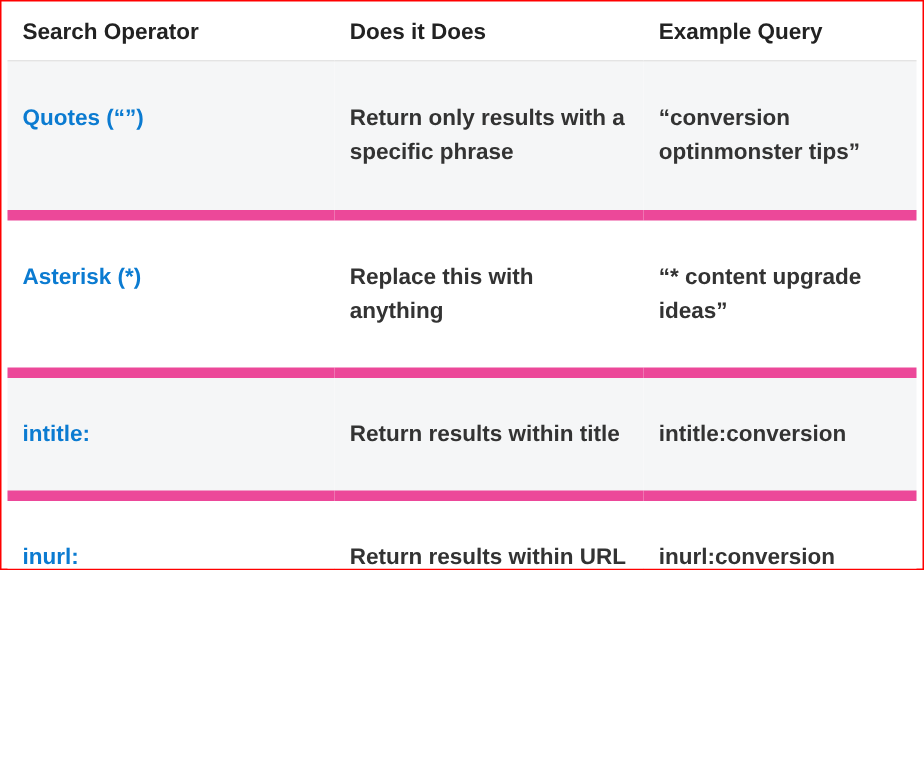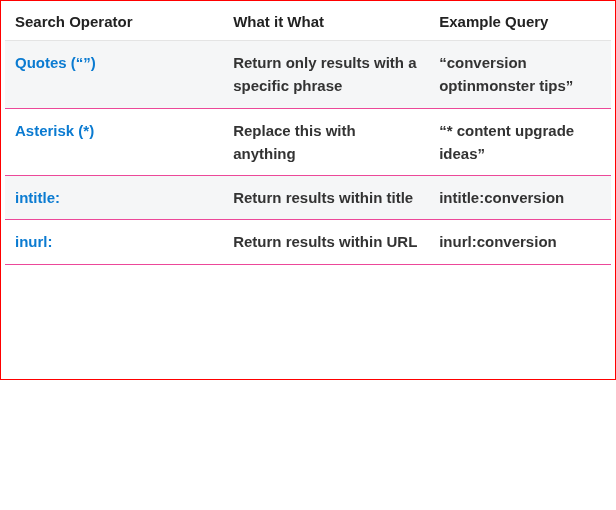--- a/index.html
+++ b/index.html
@@ -27,22 +27,22 @@
     font-weight: 700;
     font-size: 15px;
     color: #222;
     padding: 8px 10px 10px 10px;
     border-bottom: 1px solid #e4e4e4;
     background: #fff;
     vertical-align: top;
   }
   td {
     font-size: 15px;
-    padding: 10px 10px;
-    border-bottom: 1px solid #ec4899;
+    padding: 26px 10px;
+    border-bottom: 7px solid #ec4899;
     vertical-align: top;
     line-height: 1.55;
     font-weight: 600;
     color: #333;
   }
   tbody tr:nth-child(odd) td { background: #f5f6f7; }
   tbody tr:nth-child(even) td { background: #ffffff; }
   .op {
     color: #0b7bd1;
     font-weight: 700;
@@ -58,21 +58,21 @@
 <div class="frame">
   <table>
     <colgroup>
       <col class="c1">
         <col class="c2">
         <col class="c3">
     </colgroup>
     <thead>
       <tr>
         <th>Search Operator</th>
-        <th>What it What</th>
+        <th>Does it Does</th>
         <th>Example Query</th>
       </tr>
     </thead>
     <tbody>
       <tr>
         <td><span class="op">Quotes (“”)</span></td>
         <td>Return only results with a specific phrase</td>
         <td>“conversion optinmonster tips”</td>
       </tr>
       <tr>

